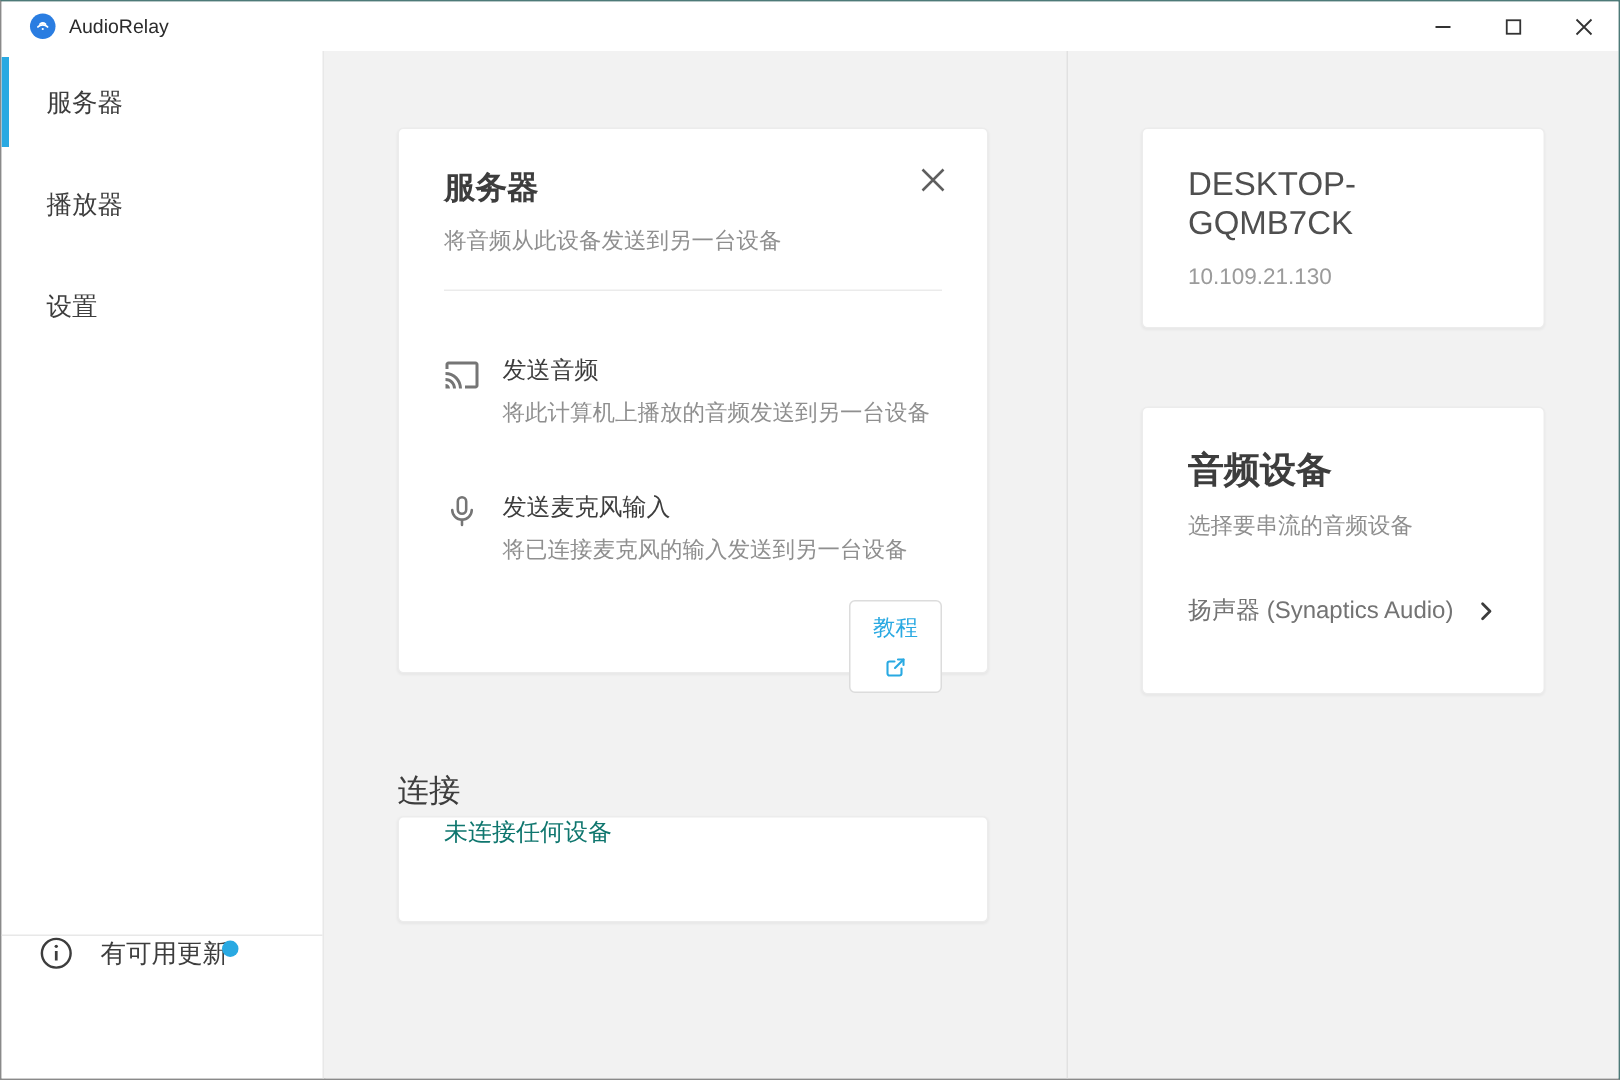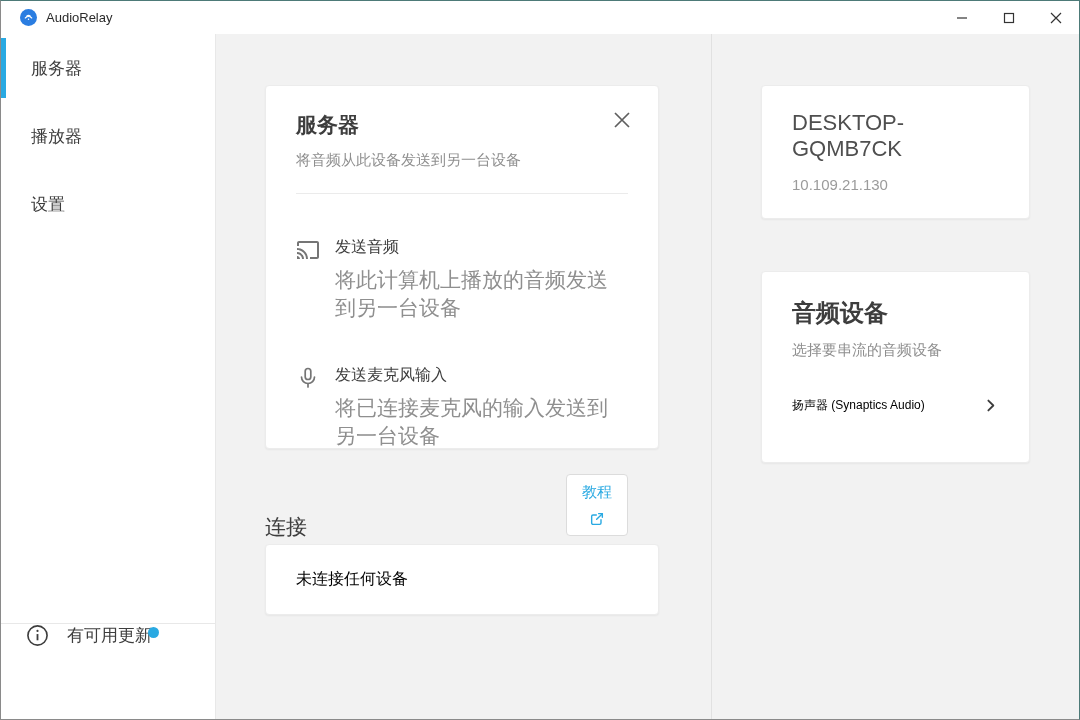--- a/index.html
+++ b/index.html
@@ -108,61 +108,61 @@
   .close-btn {
     position: absolute; right: 22px; top: 20px;
     width: 28px; height: 28px;
     background: transparent; border: none; cursor: pointer;
     display: flex; align-items: center; justify-content: center;
   }
   .card-divider { margin-top: 23px; border: none; border-top: 1px solid #ebebeb; height: 0; }
   .feature { display: flex; margin-top: 43px; }
   .feature .f-icon { width: 24px; height: 24px; flex: 0 0 auto; margin-right: 15px; margin-top: 1px; }
   .feature .f-title { font-size: 16px; color: #3d3d3d; }
-  .feature .f-desc { margin-top: 8px; font-size: 21px; color: #8f8f8f; }
+  .feature .f-desc { margin-top: 8px; font-size: 15px; color: #8f8f8f; }
   .button-row { display: flex; justify-content: flex-end; margin-top: 24px; }
   .tutorial-btn {
     display: flex; align-items: center; gap: 9px;
     padding: 8px 15px;
     background: #ffffff;
     border: 1px solid #dcdcdc; border-radius: 4px;
     font-size: 15px; color: #29a9e2;
     font-family: inherit;
     cursor: pointer;
     flex-direction: column;
   }
 
   
   .connections-heading {
     position: absolute; left: 264px; top: 512px;
     font-size: 21px; font-weight: 500; color: #3d3d3d;
   }
   .connections-card {
     left: 264px; top: 543px; width: 394px; height: 71px;
-    display: flex; align-items: center; padding-left: 30px;
-    font-size: 16px; color: #000000;
+    display: flex; padding-left: 30px;
+    font-size: 16px; color: #0f766e;
   }
 
   
   .host-card { left: 760px; top: 84px; width: 269px; height: 134px; padding: 24px 30px; }
   .host-card .host-name {
     font-size: 22px; color: #4f4f4f; line-height: 1.18; max-width: 175px;
     word-wrap: break-word;
   }
   .host-card .host-ip { margin-top: 14px; font-size: 15px; color: #9b9b9b; }
 
   .audio-card { left: 760px; top: 270px; width: 269px; height: 192px; padding: 25px 30px; }
   .audio-card .card-title { font-size: 24px; font-weight: 600; color: #3d3d3d; }
   .audio-card .card-subtitle { margin-top: 12px; font-size: 15px; color: #8f8f8f; }
   .device-row {
     margin-top: 37px;
     display: flex; align-items: center; justify-content: space-between;
     cursor: pointer;
   }
-  .device-row .device-label { font-size: 12px; color: #000000; }
+  .device-row .device-label { font-size: 16px; color: #737373; }
 </style>
 </head>
 <body>
 
 <div class="window">
 
   <div class="titlebar">
     <div class="logo">
       <svg width="11" height="11" viewBox="0 0 24 24" fill="none" stroke="#ffffff" stroke-width="2.6" stroke-linecap="round">
         <path d="M8 9 a6 6 0 0 1 8 0"></path>

